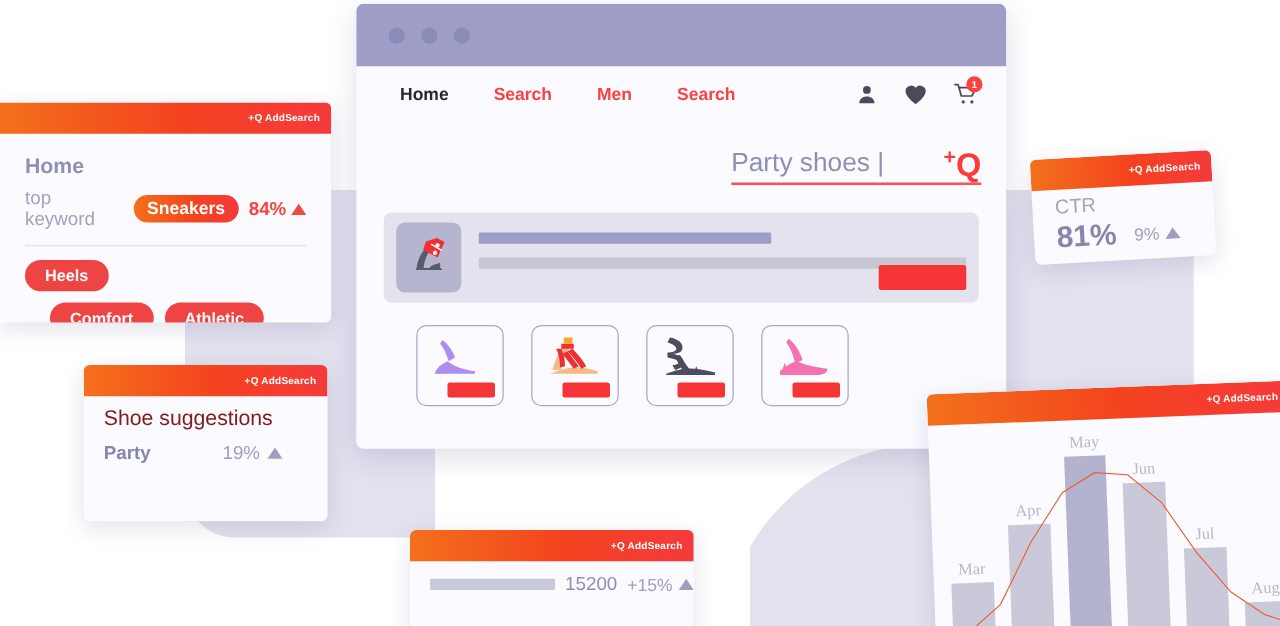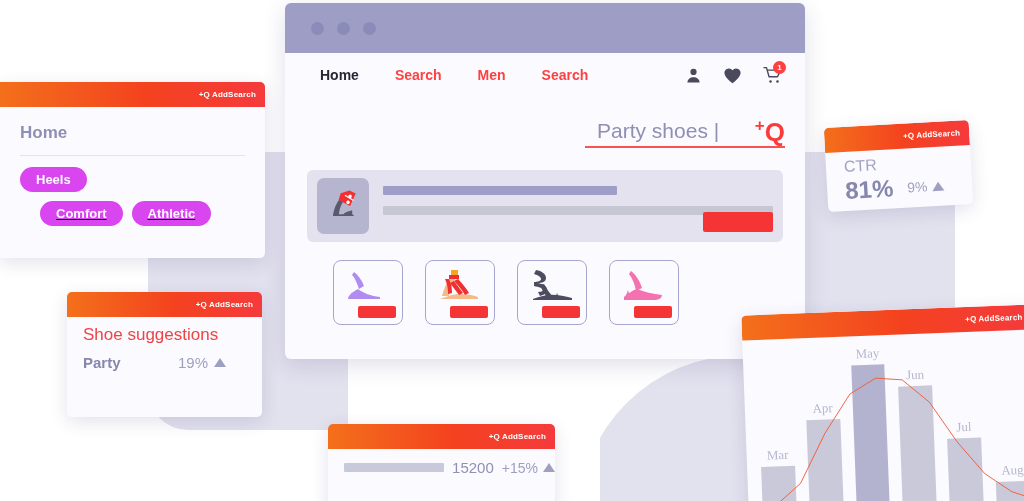--- a/index.html
+++ b/index.html
@@ -67,21 +67,21 @@
     color:#fff;font-size:14px;font-weight:bold;
     padding:3px 11px;border-radius:12px;line-height:1.1;
   }
   .pct-red{color:#f5453f;font-size:15px;font-weight:bold;display:flex;align-items:center;gap:4px;}
   .tri{width:0;height:0;border-left:6px solid transparent;border-right:6px solid transparent;}
   .tri-red{border-bottom:9px solid #f5453f;}
   .tri-grey{border-bottom:9px solid #9f9fc0;}
   .divider{height:1px;background:#e4e4ef;margin:12px 0 11px 0;}
   .pill-row{display:flex;gap:9px;margin-bottom:9px;}
   .pill{
-    background:#d946ef;color:#fbfbff;font-size:13px;font-weight:bold;
+    background:#ef4444;color:#fbfbff;font-size:13px;font-weight:bold;
     border-radius:14px;padding:5px 16px;white-space:nowrap;
   }
 
   
   #browser{
     position:absolute;left:285px;top:3px;width:520px;height:356px;
     background:#fafaff;border-radius:6px;
     box-shadow:0 6px 22px rgba(60,50,110,.16);
     overflow:hidden;
   }
@@ -95,21 +95,21 @@
   .icon-svg{display:block;}
   .cart-wrap{position:relative;}
   .cart-badge{
     position:absolute;right:-3px;top:-5px;width:13px;height:13px;border-radius:50%;
     background:#fd4040;color:#fff;font-size:8px;font-weight:bold;
     display:flex;align-items:center;justify-content:center;
   }
   
   .searchwrap{margin:22px 20px 0 0;display:flex;justify-content:flex-end;}
   .searchbox{width:200px;}
-  .searchline{display:flex;align-items:flex-end;gap:10px;margin-left:12px;}
+  .searchline{display:flex;align-items:flex-end;gap:10px;}
   .searchtext{color:#8f8fb4;font-size:21px;flex:1;white-space:nowrap;}
   .caret{color:#8f8fb4;}
   .qlogo{color:#fd3a3a;font-size:26px;font-weight:bold;line-height:.85;white-space:nowrap;}
   .qlogo sup{font-size:17px;vertical-align:super;}
   .search-underline{height:2px;background:#fd5050;margin-top:3px;width:100%;}
 
   
   .promo{
     margin:22px 22px 0 22px;background:#e3e2ee;border-radius:6px;
     height:72px;display:flex;align-items:center;padding:0 10px;box-sizing:border-box;
@@ -141,21 +141,21 @@
   }
   #ctr-card .body{padding:6px 0 0 18px;}
   .ctr-label{color:#a4a4c1;font-size:16px;margin-bottom:1px;}
   .ctr-row{display:flex;align-items:center;gap:14px;}
   .ctr-value{color:#8787ae;font-size:24px;font-weight:bold;}
   .ctr-delta{color:#9f9fc0;font-size:14px;display:flex;align-items:center;gap:5px;}
 
   
   #sugg-card{left:67px;top:292px;width:195px;height:125px;}
   #sugg-card .body{padding:8px 16px 0 16px;}
-  .sugg-title{color:#ef4444;font-size:17px;margin-bottom:9px;white-space:nowrap;}
+  .sugg-title{color:#7f1d1d;font-size:17px;margin-bottom:9px;white-space:nowrap;}
   .sugg-row{display:flex;align-items:center;margin-bottom:7px;}
   .sugg-key{color:#8787ae;font-size:15px;font-weight:bold;width:95px;}
   .sugg-val-red{color:#f5453f;font-size:15px;font-weight:bold;display:flex;align-items:center;gap:6px;}
   .sugg-val-grey{color:#9f9fc0;font-size:15px;display:flex;align-items:center;gap:6px;}
 
   
   #sessions-card{left:328px;top:424px;width:227px;height:90px;}
   #sessions-card .body{padding:10px 0 0 16px;}
   .sess-title{color:#9090b6;font-size:16px;margin-bottom:12px;}
   .sess-row{display:flex;align-items:center;gap:8px;}
@@ -192,20 +192,28 @@
 
   <div class="card" id="home-card">
     <div class="card-bar">
       <span class="logo">
         <span class="plusq">+Q</span>
         <span>AddSearch</span>
       </span>
     </div>
     <div class="body">
       <div class="home-title">Home</div>
+      <div class="kw-row">
+        <span class="kw-label">top keyword</span>
+        <span class="badge-sneakers">Sneakers</span>
+        <span class="pct-red">
+          <span>84%</span>
+          <span class="tri tri-red"></span>
+        </span>
+      </div>
       <div class="divider"></div>
       <div class="pill-row">
         <span class="pill">Heels</span>
       </div>
       <div class="pill-row" style="margin-left:20px;text-decoration:underline;">
         <span class="pill">Comfort</span>
         <span class="pill">Athletic</span>
       </div>
     </div>
   </div>

